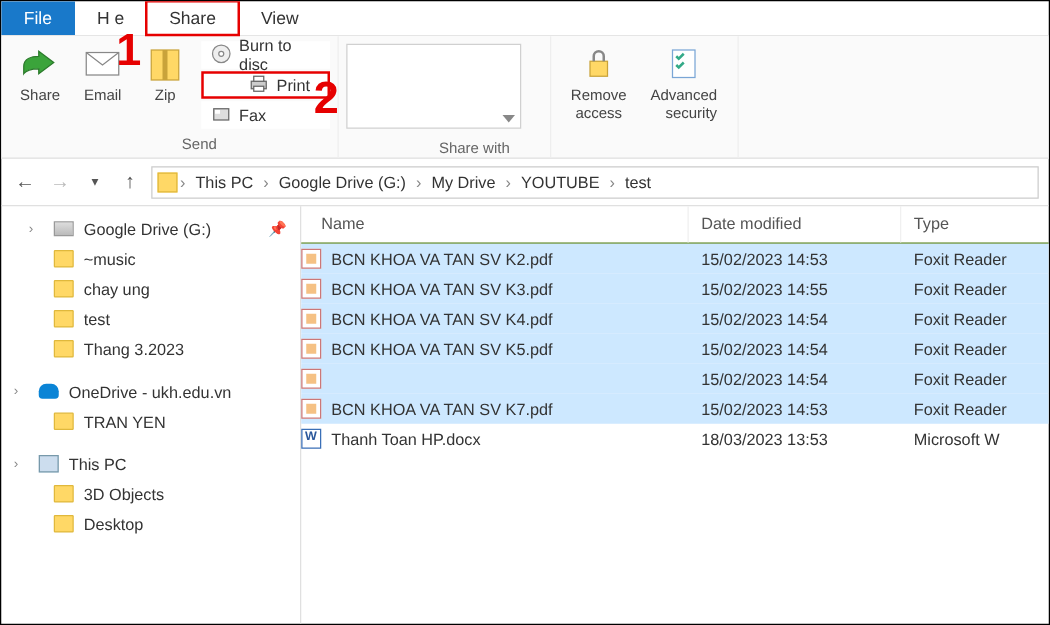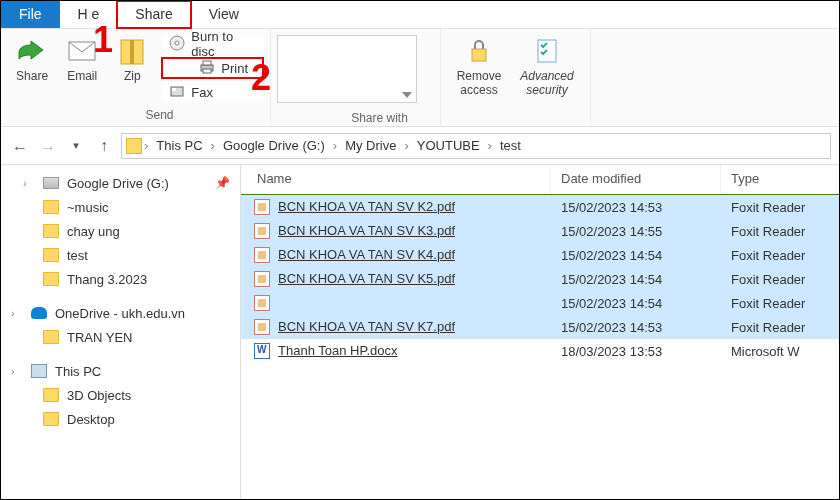--- a/index.html
+++ b/index.html
@@ -49,21 +49,21 @@
   .pc-ico { width:16px; height:14px; background:#cde; border:1px solid #79a; }
   .pin-ico { color:#777; font-size:12px; margin-left:auto; }
 
   .files { flex:1; display:flex; flex-direction:column; }
   .files-header { display:flex; height:30px; border-bottom:1px solid #4d7c0f; color:#555; font-size:13px; }
   .col-name { width: 310px; padding: 6px 0 0 16px; border-right:1px solid #f0f0f0; }
   .col-date { width: 170px; padding: 6px 0 0 10px; border-right:1px solid #f0f0f0; }
   .col-type { flex:1; padding: 6px 0 0 10px; }
   .file-row { display:flex; height:24px; align-items:center; font-size:13px; }
   .file-row.selected { background:#cde8ff; }
-  .cell-name { width:310px; display:flex; align-items:flex-start; gap:8px; padding-left:13px;text-decoration:underline; }
+  .cell-name { width:310px; display:flex; align-items:center; gap:8px; padding-left:0; }
   .cell-date { width:170px; padding-left:10px; color:#333; }
   .cell-type { flex:1; padding-left:10px; overflow:hidden; white-space:nowrap; }
   .pdf-ico { width:16px; height:16px; background:#fff; border:1px solid #c77; position:relative; }
   .pdf-ico::after { content:""; position:absolute; inset:3px; background:#f5c184; }
   .doc-ico { width:16px; height:16px; background:#fff; border:1px solid #3a6fb7; position:relative; }
   .doc-ico::after { content:"W"; position:absolute; left:2px; top:0; font-size:10px; font-weight:700; color:#2b579a; }
 </style>
 </head>
 <body>
 
@@ -153,21 +153,21 @@
         <span class="lbl" style="white-space:pre-line; text-align:center;">Remove
 access</span>
       </div>
       <div class="big-btn" style="width:72px;">
         <span class="ico">
             <svg width="24" height="28">
               <rect x="3" y="3" width="18" height="22" fill="#fff" stroke="#7aa6d6"></rect>
               <path d="M6 8l2 2 4-4M6 15l2 2 4-4" stroke="#3a8" fill="none" stroke-width="2"></path>
             </svg>
           </span>
-        <span class="lbl" style="white-space:pre-line; text-align:center;font-style:italic;">Advanced
+        <span class="lbl" style="white-space:pre-line; text-align:right;">Advanced
 security</span>
       </div>
     </div>
     <div class="ribbon-group-label"></div>
   </div>
 </div>
 
 <div class="navbar">
   <div class="nav-btn">←</div>
   <div class="nav-btn" style="color:#bbb;">→</div>

